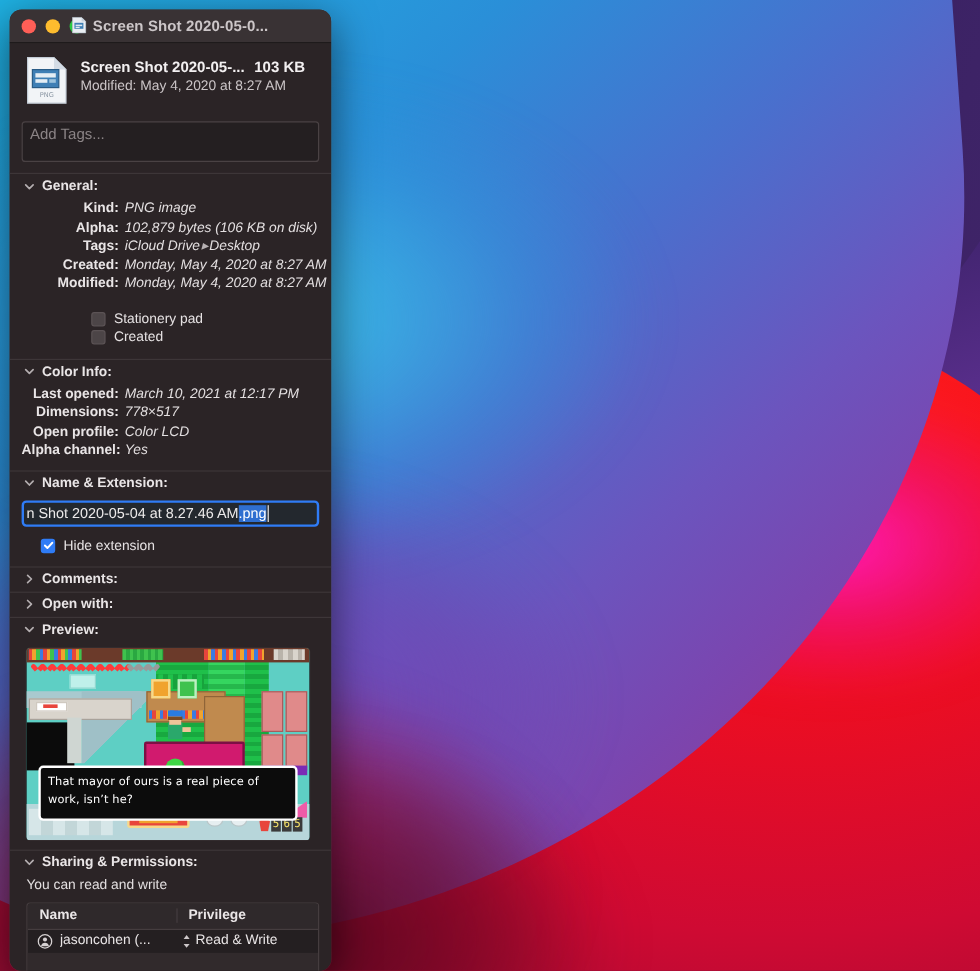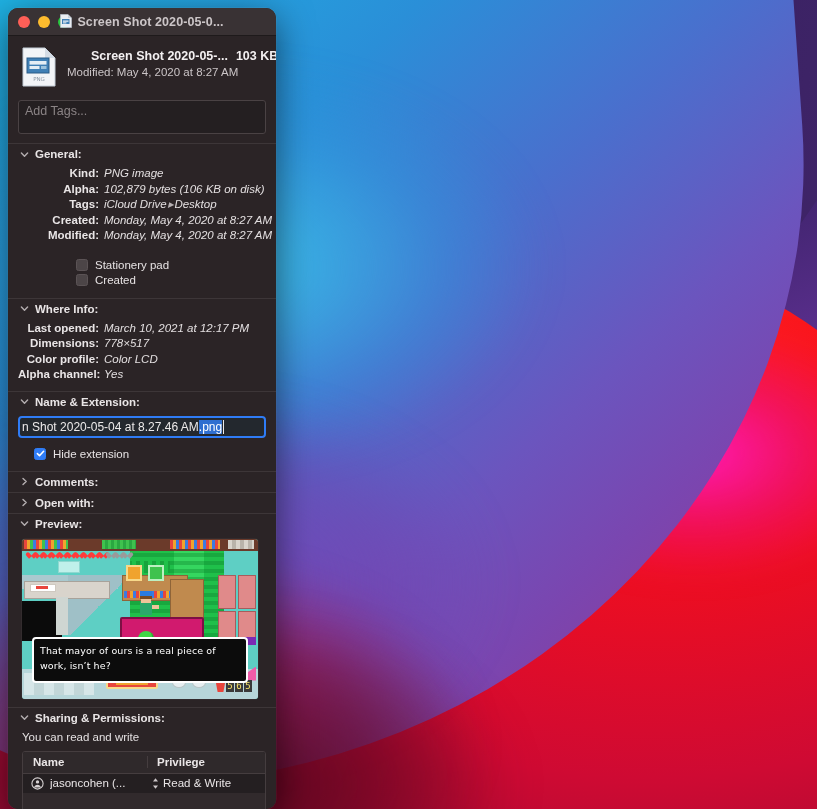--- a/index.html
+++ b/index.html
@@ -108,21 +108,21 @@
     flex:1 1 auto; overflow:hidden; background:#2b2426;
   }
 
   
   .head {
     display:flex; align-items:flex-start; gap:11px;
     padding:11px 12px 9px 14px;
   }
   .head-icon { flex:0 0 34px; }
   .head-text { padding-top:2px; min-width:0; }
-  .head-line1 { display:flex; align-items:flex-start; gap:8px;margin-left:24px; }
+  .head-line1 { display:flex; align-items:flex-start; gap:8px; }
   .head-name {
     font-size:12.5px; font-weight:bold; color:#f3f0f1; white-space:nowrap;
   }
   .head-size { font-size:12.5px; font-weight:bold; color:#f3f0f1; white-space:nowrap; }
   .head-mod { font-size:11.5px; color:#cbc5c7; margin-top:3px; white-space:nowrap; }
 
   
   .tags-wrap { padding:0 10px 9px 10px; }
   .tags-field {
     height:34px; background:#241f21;
@@ -541,33 +541,33 @@
       </div>
     </div>
 
     <div class="sec">
       <div class="sec-head">
         <span class="chev">
           <svg width="9" height="9" viewBox="0 0 9 9">
               <path d="M1.4 3L4.5 6.2 7.6 3" fill="none" stroke="currentColor" stroke-width="1.4" stroke-linecap="round" stroke-linejoin="round"></path>
             </svg>
         </span>
-        <span>Where Info:</span>
+        <span>Color Info:</span>
       </div>
       <div class="kv">
         <div class="kv-row">
           <span class="kv-key">Last opened:</span>
           <span class="kv-val">March 10, 2021 at 12:17 PM</span>
         </div>
         <div class="kv-row">
           <span class="kv-key">Dimensions:</span>
           <span class="kv-val">778×517</span>
         </div>
         <div class="kv-row">
-          <span class="kv-key">Color profile:</span>
+          <span class="kv-key">Open profile:</span>
           <span class="kv-val">Color LCD</span>
         </div>
         <div class="kv-row">
           <span class="kv-key">Alpha channel:</span>
           <span class="kv-val">Yes</span>
         </div>
       </div>
     </div>
 
     <div class="sec">

